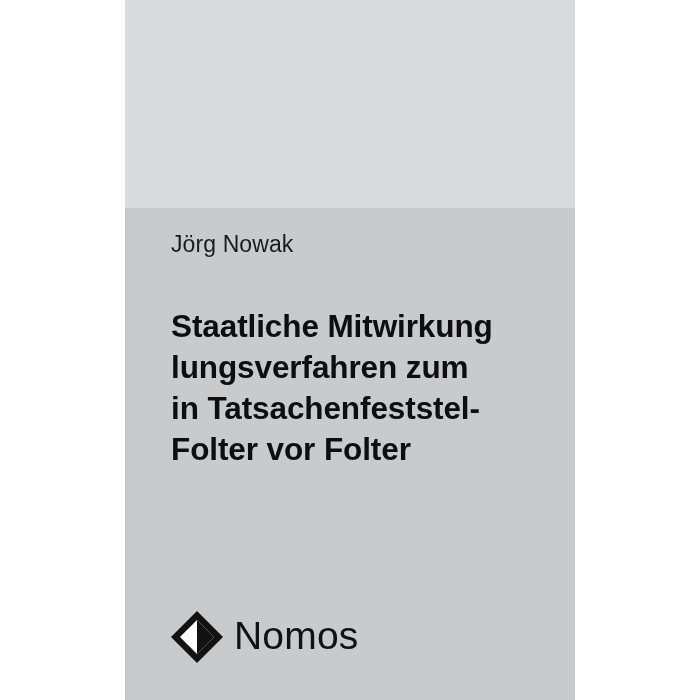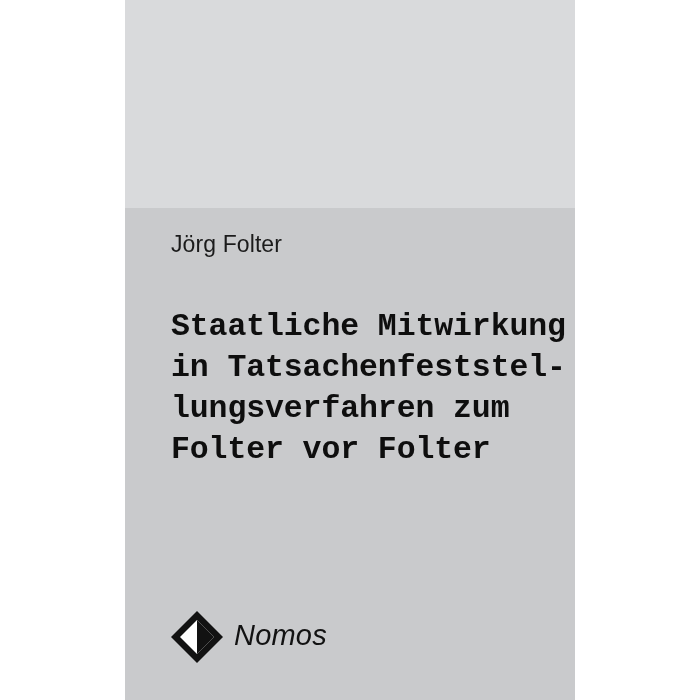--- a/index.html
+++ b/index.html
@@ -62,61 +62,59 @@
     width: 380px;
     font-size: 31.5px;
     font-weight: 600;
     line-height: 41px;
     color: #0e0e0e;
     letter-spacing: -0.1px;
   }
   .title .line {
     display: block;
     white-space: nowrap;
-    font-family: Liberation Mono, monospace;
   }
   .logo {
     position: absolute;
     left: 46px;
     bottom: 37px;
     display: flex;
     align-items: center;
     gap: 11px;
   }
   .logo-mark {
     width: 52px;
     height: 52px;
     position: relative;
     flex: 0 0 auto;
   }
   .logo-mark svg { display: block; }
   .logo-text {
-    font-size: 29px;
+    font-size: 39px;
     font-weight: 400;
     color: #121212;
     letter-spacing: 0.2px;
     line-height: 1;
     padding-bottom: 3px;
-    font-style: italic;
   }
 </style>
 </head>
 <body>
 
 <div class="page">
   <div class="cover">
     <div class="band-top"></div>
     <div class="band-bottom"></div>
 
-    <div class="author">Jörg Folter</div>
+    <div class="author">Jörg Nowak</div>
 
     <div class="title">
       <span class="line">Staatliche Mitwirkung</span>
+      <span class="line">lungsverfahren zum</span>
       <span class="line">in Tatsachenfeststel-</span>
-      <span class="line">lungsverfahren zum</span>
       <span class="line">Folter vor Folter</span>
     </div>
 
     <div class="logo">
       <span class="logo-mark">
         <svg width="52" height="52" viewBox="0 0 52 52" xmlns="http://www.w3.org/2000/svg">
           <polygon points="26,0 52,26 26,52 0,26" fill="#121212"></polygon>
           <polygon points="26,9 43,26 26,43 9,26" fill="#ffffff"></polygon>
           <polygon points="26,9 43,26 26,43" fill="#121212"></polygon>
         </svg>

